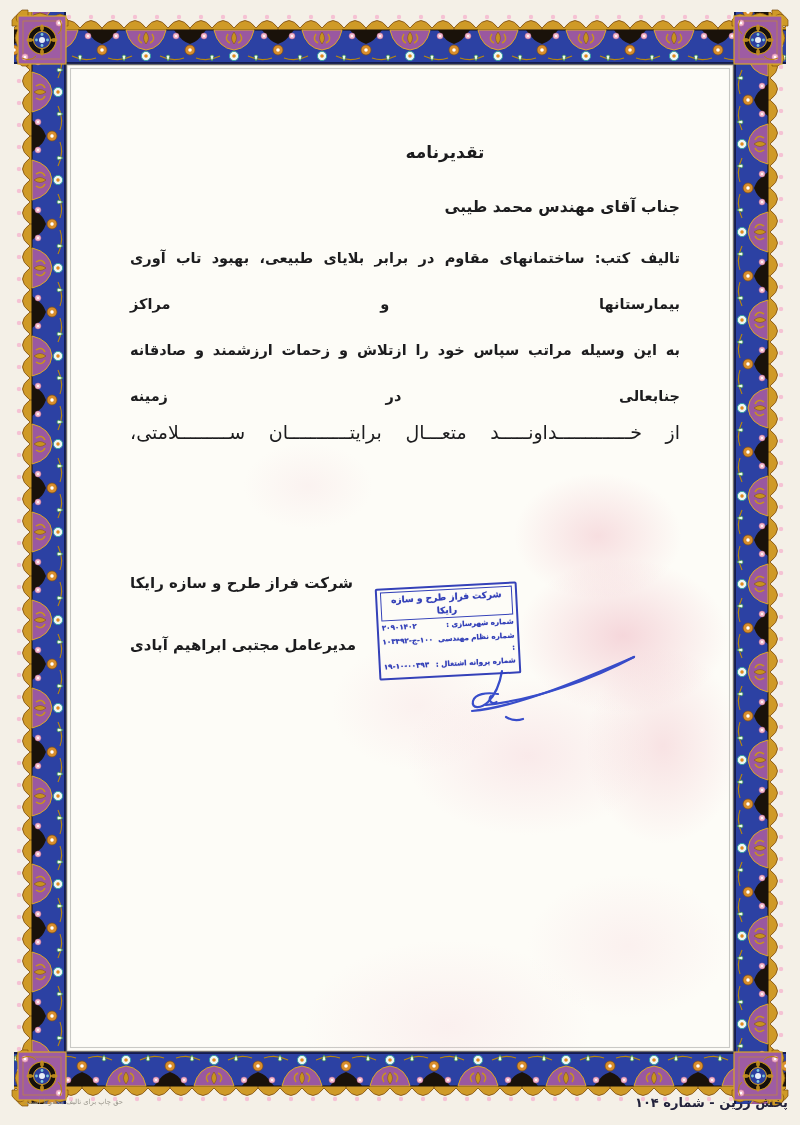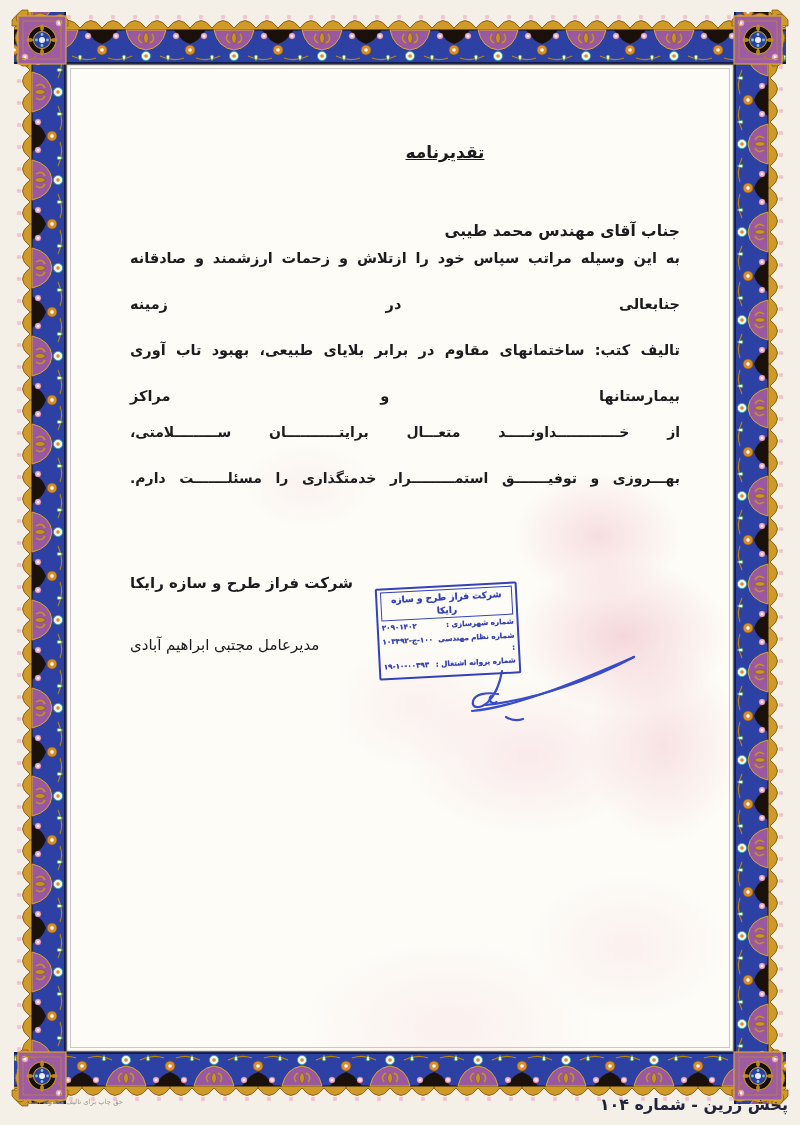--- a/index.html
+++ b/index.html
@@ -20,38 +20,38 @@
       radial-gradient(ellipse 140px 100px at 560px 880px, rgba(246,214,220,.30), transparent 72%),
       radial-gradient(ellipse 200px 120px at 380px 960px, rgba(244,206,214,.26), transparent 72%),
       radial-gradient(ellipse 90px 60px at 240px 420px, rgba(242,204,212,.20), transparent 72%);
   }
   .content{
     position:absolute;left:66px;top:64px;width:668px;height:988px;z-index:2;
     direction:rtl;color:#1c1c1e;
   }
   .title{
     margin:0;position:absolute;top:78px;left:0;right:0;text-align:center;
-    font-size:17px;font-weight:bold;transform:translateX(45px);text-decoration:underline;
+    font-size:17px;font-weight:bold;transform:translateX(45px);
   }
   .recipient{
-    position:absolute;top:134px;right:54px;font-size:15.5px;font-weight:bold;margin-top:24px;
+    position:absolute;top:134px;right:54px;font-size:15.5px;font-weight:bold;
   }
   .body-block{position:absolute;top:171px;right:54px;left:64px;}
   .body-line{
     line-height:46px;font-size:14.5px;font-weight:bold;
     text-align:justify;text-align-last:justify;white-space:nowrap0;
   }
   .body-line.last{text-align-last:right;}
   .prayer-block{position:absolute;top:345px;right:54px;left:64px;}
   .prayer-line{
-    line-height:46px;font-size:14px;font-weight:bold;
+    line-height:46px;font-size:19px;font-weight:normal;
     text-align:justify;text-align-last:justify;
   }
   .company-line{position:absolute;top:506px;left:64px;font-size:15px;font-weight:bold;line-height:26px;width:max-content;}
-  .manager-line{position:absolute;top:568px;left:64px;font-size:15px;font-weight:normal;line-height:26px;width:max-content;}
+  .manager-line{position:absolute;top:568px;left:64px;font-size:15px;font-weight:bold;line-height:26px;width:max-content;}
   .stamp{
     position:absolute;left:377px;top:585px;width:132px;z-index:3;
     transform:rotate(-3deg);direction:rtl;
     color:#2533b4;border:2.5px solid currentColor;border-radius:2px;
     padding:2px 3px 4px 3px;opacity:.93;
     text-shadow:0 0 .7px rgba(37,51,180,.8);
   }
   .stamp-header{
     border:1.5px solid currentColor;text-align:center;
     font-size:9px;font-weight:bold;padding:1px 2px;line-height:1.4;
@@ -60,21 +60,21 @@
     display:flex;justify-content:space-between;align-items:baseline;
     font-size:7.2px;font-weight:bold;line-height:1.72;margin-top:1px;
   }
   .signature{position:absolute;left:458px;top:643px;z-index:3;}
   .footer-copyright{
     position:absolute;left:24px;top:1098px;z-index:2;
     font-size:6.8px;color:#98958b;direction:rtl;
   }
   .footer-publisher{
     position:absolute;right:12px;top:1095px;z-index:2;
-    font-size:16px;font-weight:bold;color:#23233c;direction:rtl;
+    font-size:13px;font-weight:bold;color:#23233c;direction:rtl;
   }
 </style>
 </head>
 <body>
 
 <svg id="border-art" width="800" height="1125" viewBox="0 0 800 1125" aria-hidden="true">
   <defs>
     <pattern id="band" patternUnits="userSpaceOnUse" width="88" height="52">
       <path d="M0,16 Q11,1 22,16 Q33,1 44,16 Q55,1 66,16 Q77,1 88,16 L88,20 L0,20 Z" fill="#cf9a27" stroke="#7a4a0f" stroke-width="0.8"></path>
       <circle cx="11" cy="5" r="2.2" fill="#f5c2d4"></circle>
@@ -149,27 +149,26 @@
 </svg>
 
 <div class="stains"></div>
 
 <div class="content">
   <h1 class="title">تقدیرنامه</h1>
 
   <div class="recipient">جناب آقای مهندس محمد طیبی</div>
 
   <div class="body-block">
+    <div class="body-line">تالیف کتب: ساختمانهای مقاوم در برابر بلایای طبیعی، بهبود تاب آوری بیمارستانها و مراکز</div>
     <div class="body-line">به این وسیله مراتب سپاس خود را ازتلاش و زحمات ارزشمند و صادقانه جنابعالی در زمینه</div>
-    <div class="body-line">تالیف کتب: ساختمانهای مقاوم در برابر بلایای طبیعی، بهبود تاب آوری بیمارستانها و مراکز</div>
   </div>
 
   <div class="prayer-block">
     <div class="prayer-line">از خـــــــــــــداونـــــد متعـــال برایتـــــــــــان ســـــــــلامتی،</div>
-    <div class="prayer-line">بهـــروزی و توفیـــــــق استمـــــــــرار خدمتگذاری را مسئلـــــــت دارم.</div>
   </div>
 
   <div class="company-line">شرکت فراز طرح و سازه رایکا</div>
   <div class="manager-line">مدیرعامل مجتبی ابراهیم آبادی</div>
 </div>
 
 <div class="stamp">
   <div class="stamp-header">شرکت فراز طرح و سازه رایکا</div>
   <div class="stamp-row">
     <span>شماره شهرسازی :</span>

